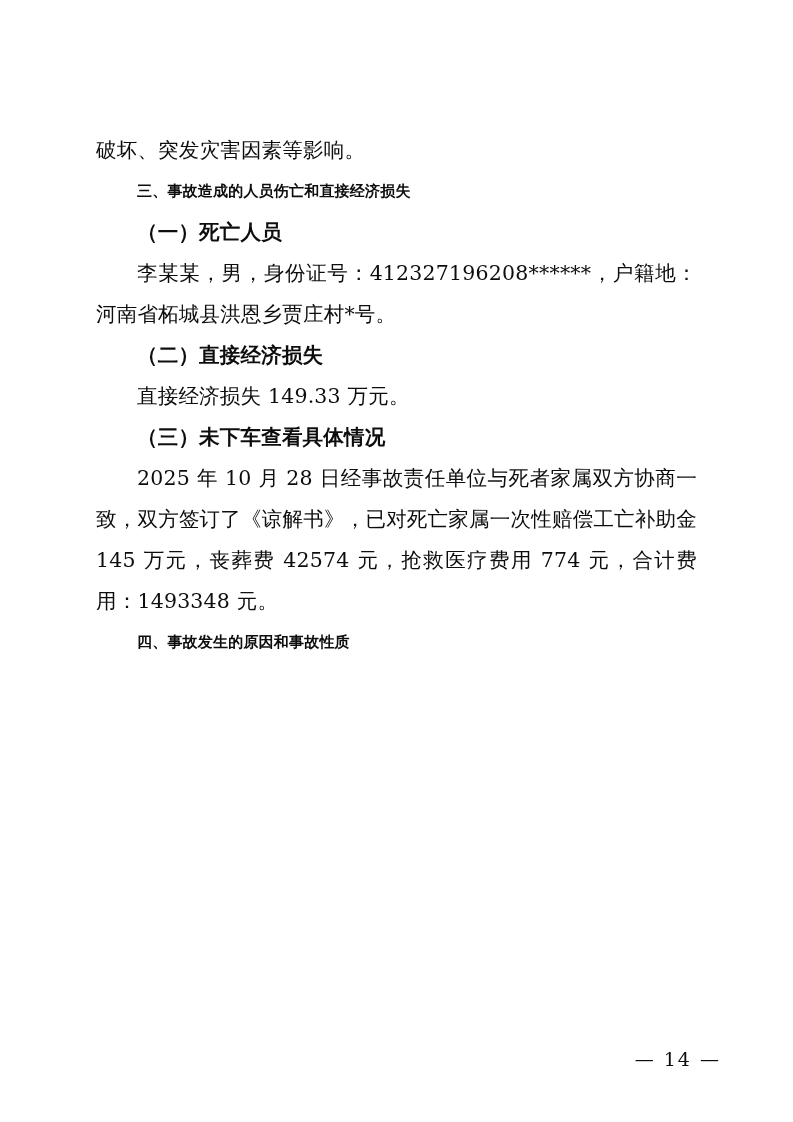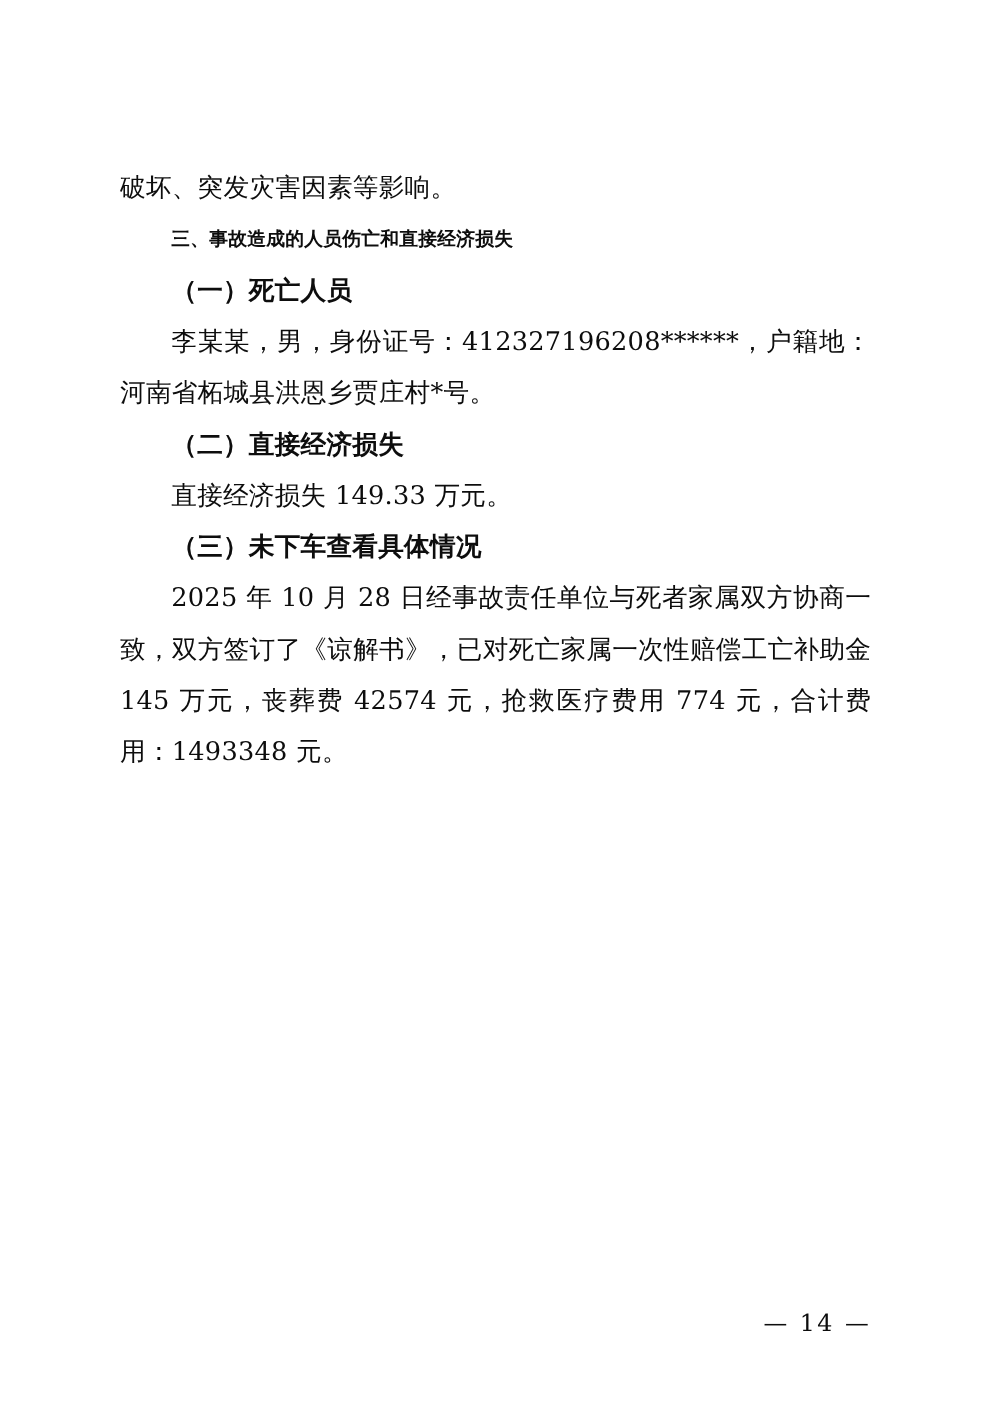--- a/index.html
+++ b/index.html
@@ -50,21 +50,21 @@
     letter-spacing: 0.2px;
   }
   .footer {
     position: absolute;
     left: 0;
     right: 0;
     bottom: 52px;
     text-align: center;
     font-size: 19px;
     letter-spacing: 2px;
-    padding-right: 96px;
+    padding-right: 72px;
     text-align: right;
   }
 </style>
 </head>
 <body>
 
 <div class="page">
 
   <p class="para">破坏、突发灾害因素等影响。</p>
 
@@ -75,18 +75,19 @@
   <p class="para indent2">李某某，男，身份证号：412327196208******，户籍地：河南省柘城县洪恩乡贾庄村*号。</p>
 
   <p class="subheading">（二）直接经济损失</p>
 
   <p class="para indent2">直接经济损失 149.33 万元。</p>
 
   <p class="subheading">（三）未下车查看具体情况</p>
 
   <p class="para indent2">2025 年 10 月 28 日经事故责任单位与死者家属双方协商一致，双方签订了《谅解书》，已对死亡家属一次性赔偿工亡补助金 145 万元，丧葬费 42574 元，抢救医疗费用 774 元，合计费用：1493348 元。</p>
 
+  <p class="heading">四、事故发生的原因和事故性质</p>
 
 
 
 
   <div class="footer">— 14 —</div>
 </div>
 
 </body></html>

